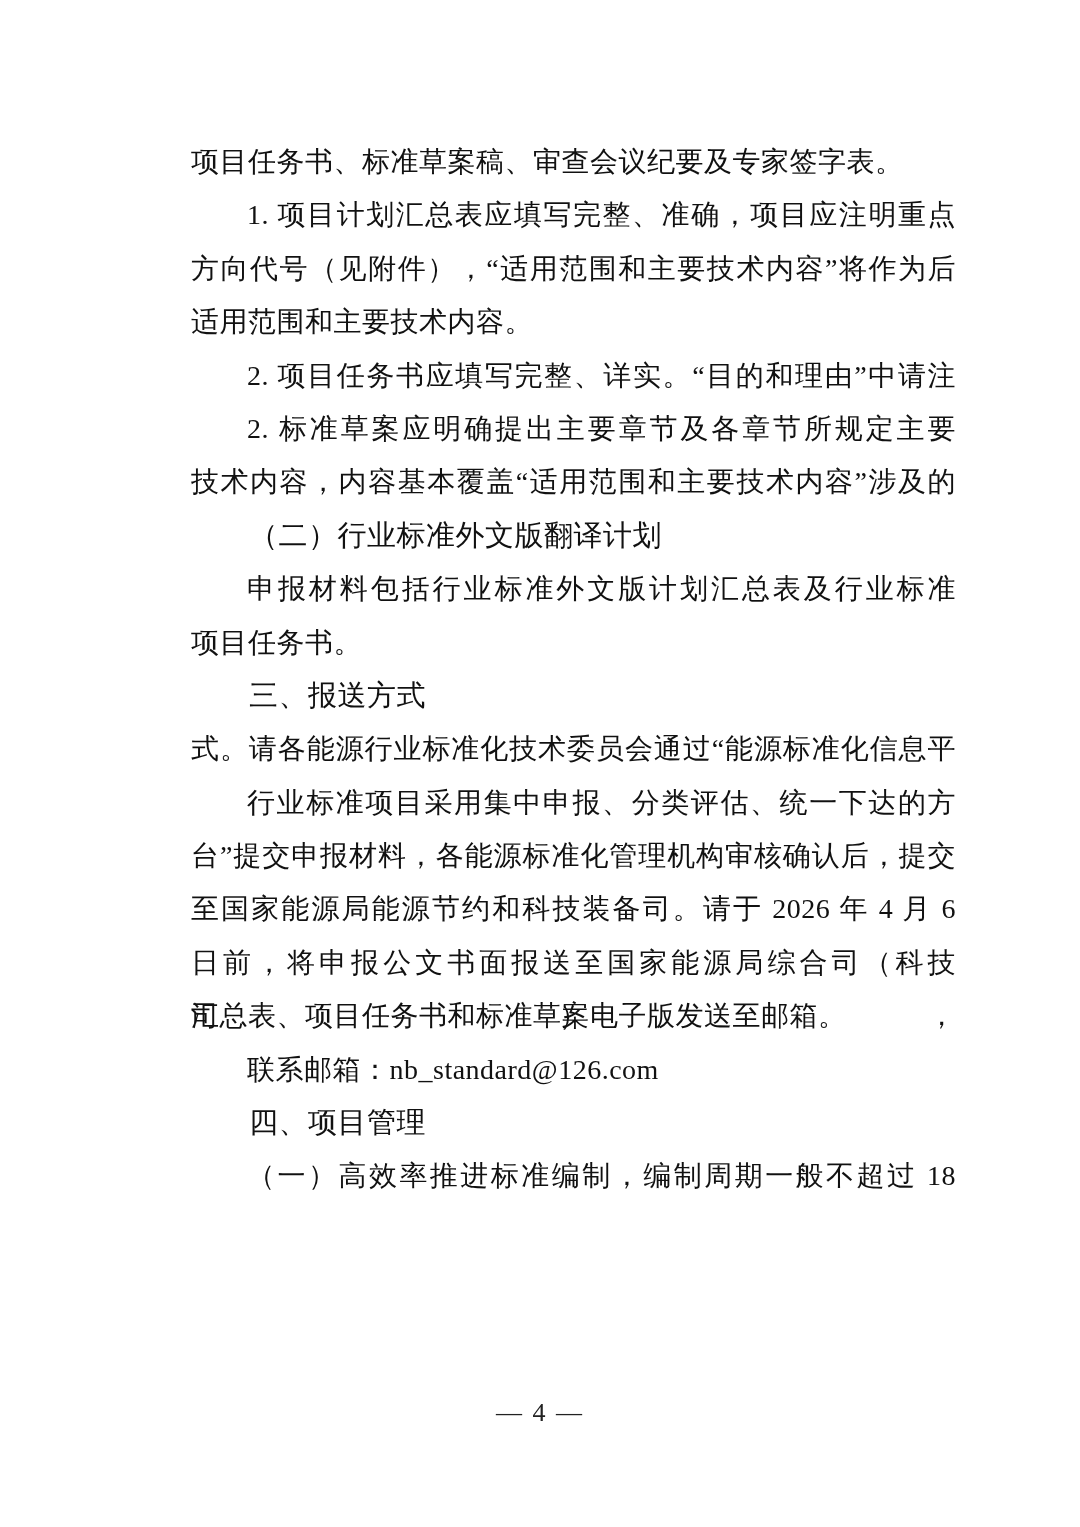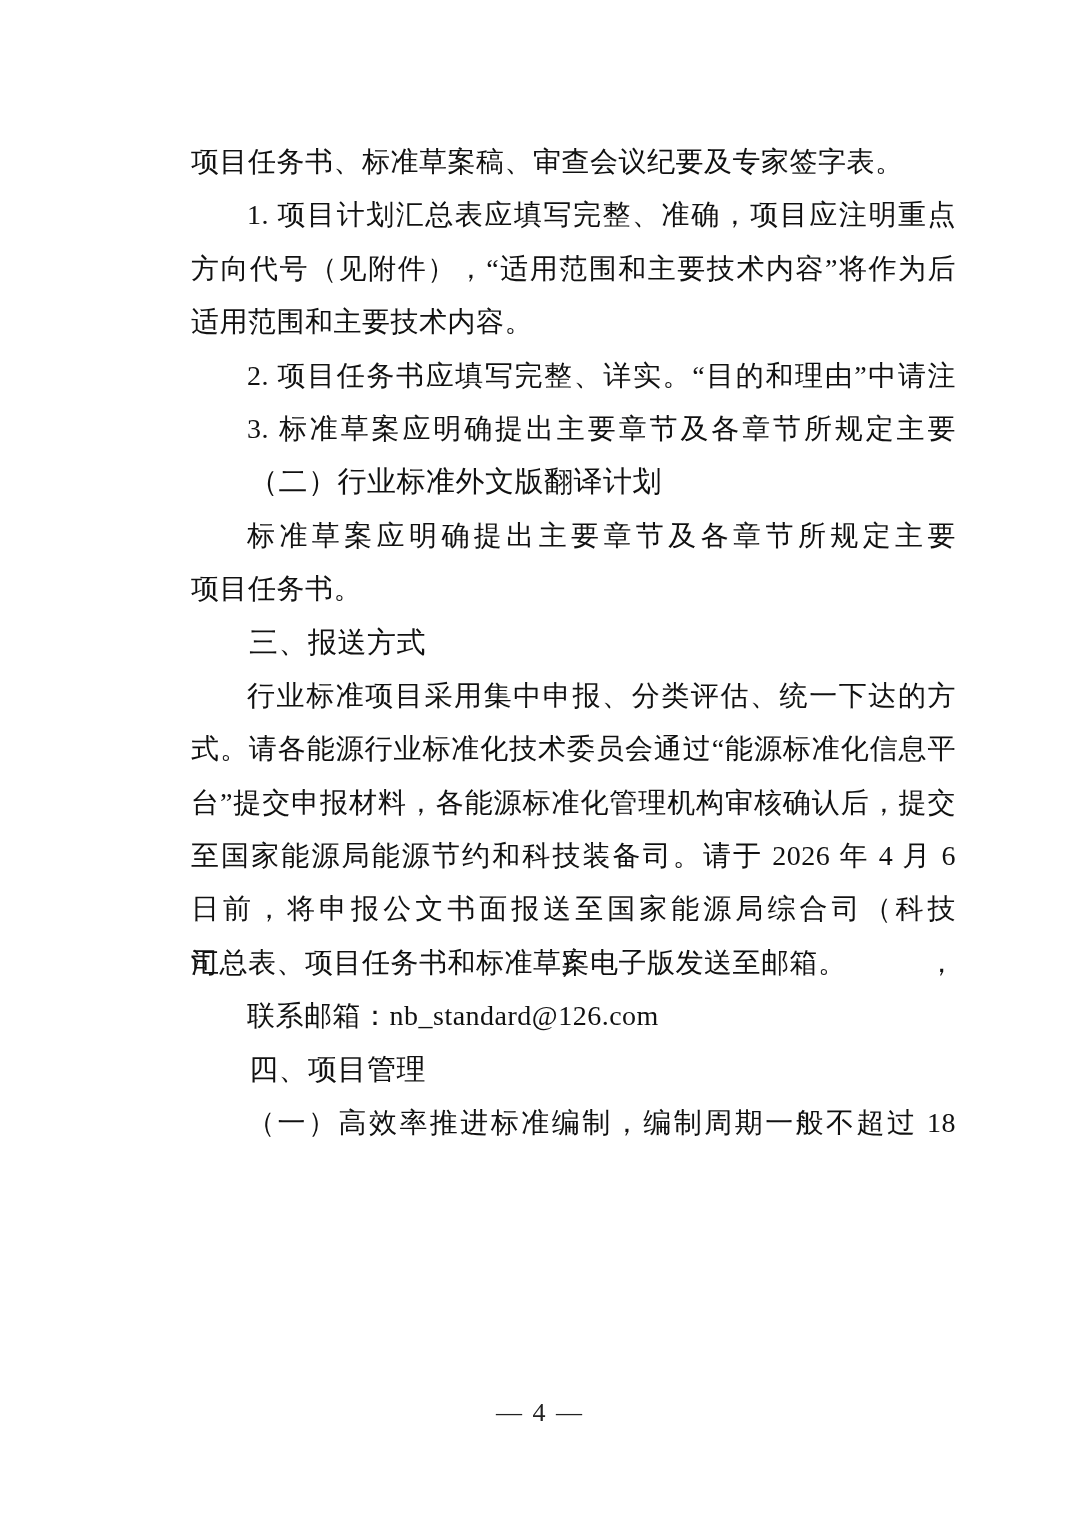--- a/index.html
+++ b/index.html
@@ -59,27 +59,28 @@
 </head>
 <body>
 
 <div class="page">
   <div class="text-block">
       <div class="line">项目任务书、标准草案稿、审查会议纪要及专家签字表。</div>
       <div class="line justify indent">1. 项目计划汇总表应填写完整、准确，项目应注明重点</div>
       <div class="line justify">方向代号（见附件），“适用范围和主要技术内容”将作为后</div>
       <div class="line">适用范围和主要技术内容。</div>
       <div class="line justify indent">2. 项目任务书应填写完整、详实。“目的和理由”中请注</div>
-      <div class="line justify indent">3. 标准草案应明确提出主要章节及各章节所规定主要</div>
+      <div class="line justify indent">2. 标准草案应明确提出主要章节及各章节所规定主要</div>
+      <div class="line justify">技术内容，内容基本覆盖“适用范围和主要技术内容”涉及的</div>
       <div class="line indent bold">（二）行业标准外文版翻译计划</div>
-      <div class="line justify indent">标准草案应明确提出主要章节及各章节所规定主要</div>
+      <div class="line justify indent">申报材料包括行业标准外文版计划汇总表及行业标准</div>
       <div class="line">项目任务书。</div>
       <div class="line indent bold">三、报送方式</div>
+      <div class="line justify">式。请各能源行业标准化技术委员会通过“能源标准化信息平</div>
       <div class="line justify indent">行业标准项目采用集中申报、分类评估、统一下达的方</div>
-      <div class="line justify">式。请各能源行业标准化技术委员会通过“能源标准化信息平</div>
       <div class="line justify">台”提交申报材料，各能源标准化管理机构审核确认后，提交</div>
       <div class="line justify">至国家能源局能源节约和科技装备司。请于 2026 年 4 月 6</div>
       <div class="line justify">日前，将申报公文书面报送至国家能源局综合司（科技司），</div>
       <div class="line">汇总表、项目任务书和标准草案电子版发送至邮箱。</div>
       <div class="line indent">联系邮箱：nb_standard@126.com</div>
       <div class="line indent bold">四、项目管理</div>
       <div class="line justify indent">（一）高效率推进标准编制，编制周期一般不超过 18</div>
     </div>
   <div class="footer">— 4 —</div>
 </div>

